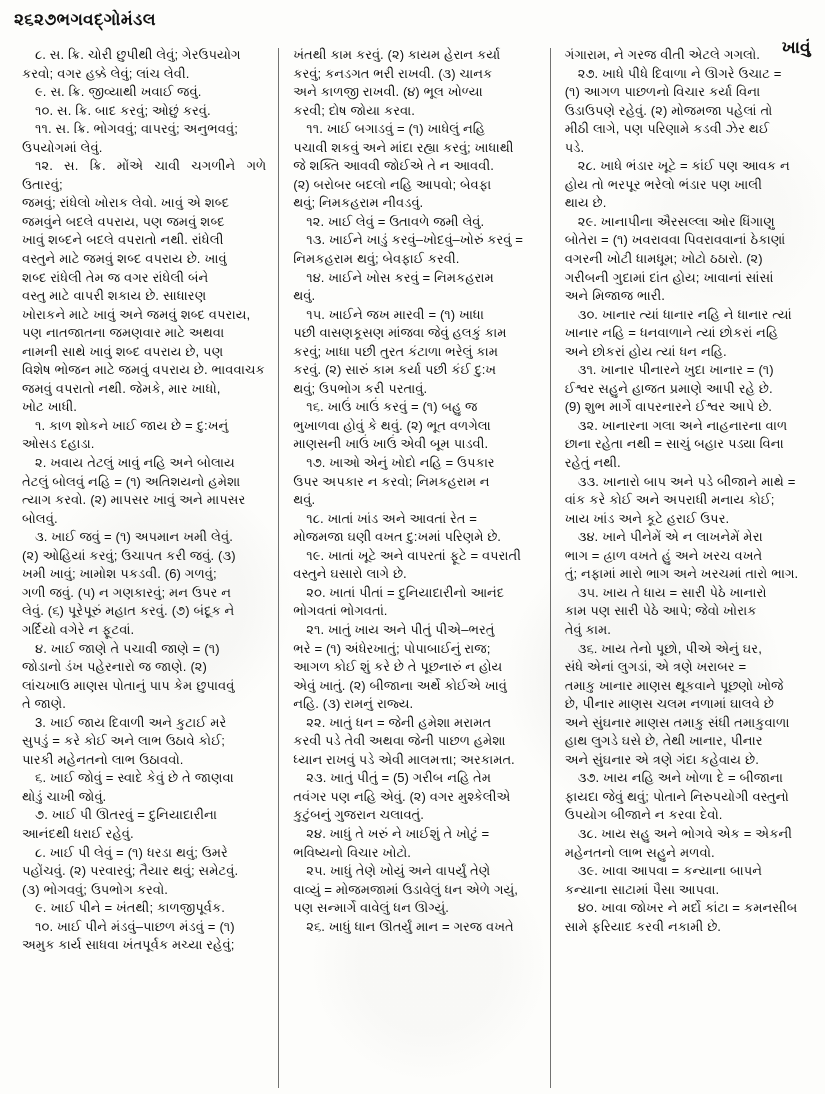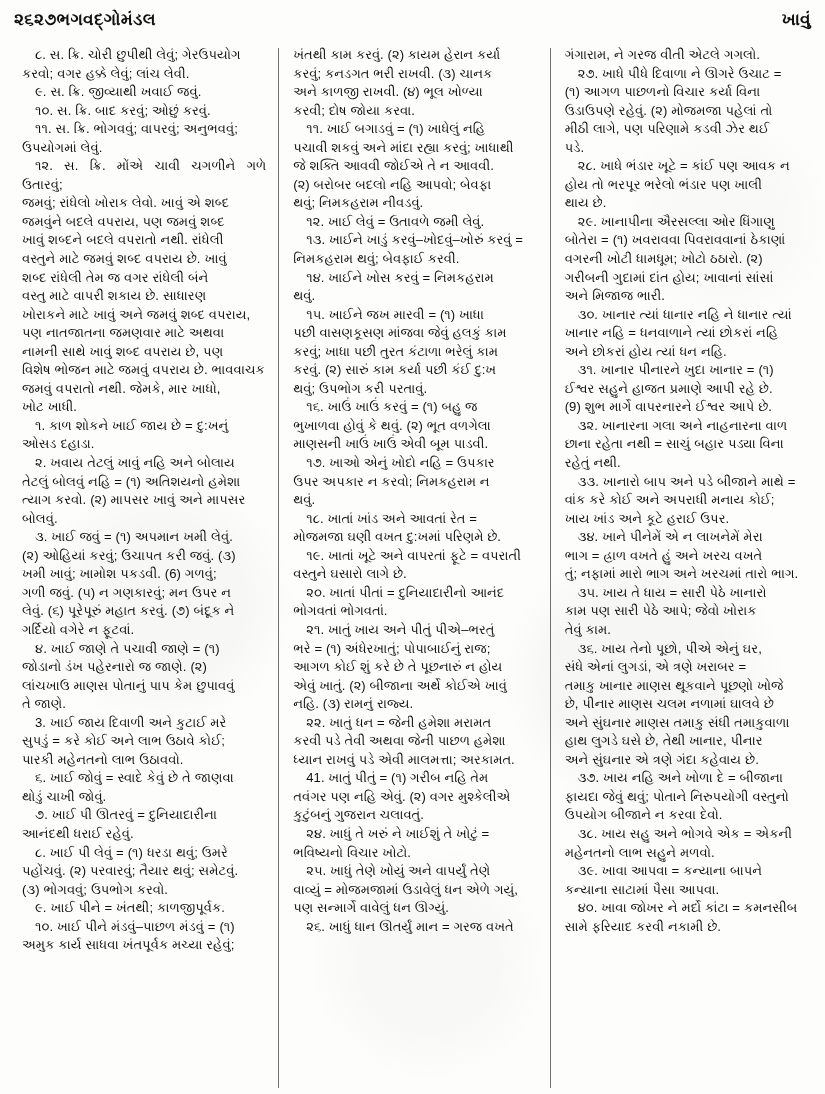--- a/index.html
+++ b/index.html
@@ -35,21 +35,21 @@
     display: flex;
     align-items: flex-start;
     justify-content: space-between;
     font-size: 17px;
     font-weight: bold;
     color: #111111;
     letter-spacing: 0.3px;
   }
   #header .hdr-page  { flex: 0 0 auto; }
   #header .hdr-title { flex: 1 1 auto; text-align: left; }
-  #header .hdr-word  { flex: 0 0 auto; text-align: left; }
+  #header .hdr-word  { flex: 0 0 auto; text-align: left; margin-top: 28px; }
 
   
   #columns {
     position: absolute;
     top: 46px;
     left: 10px;
     right: 10px;
     bottom: 6px;
     display: flex;
     align-items: stretch;
@@ -183,21 +183,21 @@
         <div class="entry">૨૦. ખાતાં પીતાં = દુનિયાદારીનો આનંદ</div>
         <div class="entry cont">ભોગવતાં ભોગવતાં.</div>
         <div class="entry">૨૧. ખાતું ખાય અને પીતું પીએ–ભરતું</div>
         <div class="entry cont">ભરે = (૧) અંધેરખાતું; પોપાબાઈનું રાજ;</div>
         <div class="entry cont">આગળ કોઈ શું કરે છે તે પૂછનારું ન હોય</div>
         <div class="entry cont">એવું ખાતું. (૨) બીજાના અર્થે કોઈએ ખાવું</div>
         <div class="entry cont">નહિ. (૩) રામનું રાજ્ય.</div>
         <div class="entry">૨૨. ખાતું ધન = જેની હમેશા મરામત</div>
         <div class="entry cont">કરવી પડે તેવી અથવા જેની પાછળ હમેશા</div>
         <div class="entry cont">ધ્યાન રાખવું પડે એવી માલમત્તા; અરકામત.</div>
-        <div class="entry">41. ખાતું પીતું = (૧) ગરીબ નહિ તેમ</div>
+        <div class="entry">૨૩. ખાતું પીતું = (5) ગરીબ નહિ તેમ</div>
         <div class="entry cont">તવંગર પણ નહિ એવું. (૨) વગર મુશ્કેલીએ</div>
         <div class="entry cont">કુટુંબનું ગુજરાન ચલાવતું.</div>
         <div class="entry">૨૪. ખાધું તે ખરું ને ખાઈશું તે ખોટું =</div>
         <div class="entry cont">ભવિષ્યનો વિચાર ખોટો.</div>
         <div class="entry">૨૫. ખાધું તેણે ખોયું અને વાપર્યું તેણે</div>
         <div class="entry cont">વાવ્યું = મોજમજામાં ઉડાવેલું ધન એળે ગયું,</div>
         <div class="entry cont">પણ સન્માર્ગે વાવેલું ધન ઊગ્યું.</div>
         <div class="entry">૨૬. ખાધું ધાન ઊતર્યું માન = ગરજ વખતે</div>
       </div>
     <div class="col-rule"></div>

